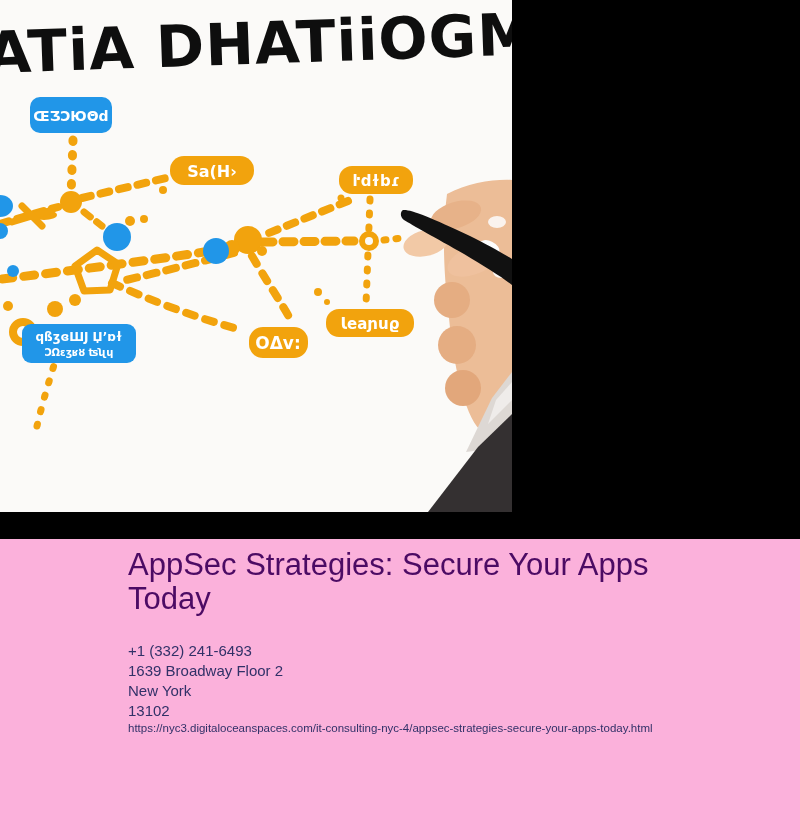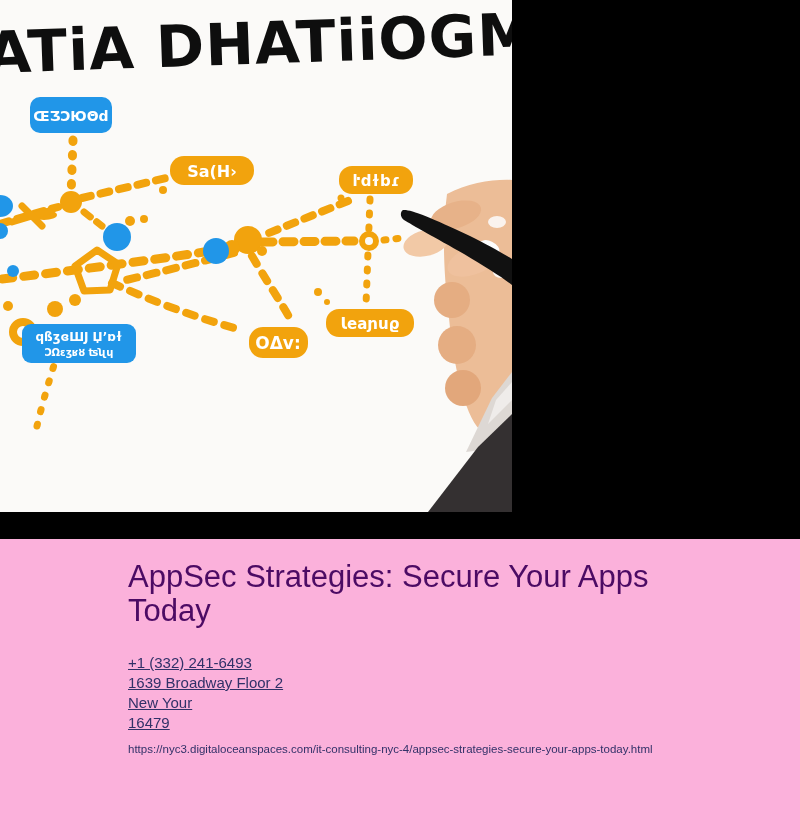--- a/index.html
+++ b/index.html
@@ -5,32 +5,32 @@
   html,body{margin:0;padding:0;background:#000;}
   #screenshot{
     position:relative;width:800px;height:840px;overflow:hidden;
     font-family:"Liberation Sans",sans-serif;background:#000;
   }
   .top-area{position:absolute;left:0;top:0;width:800px;height:539px;background:#000;}
   .whiteboard{position:absolute;left:0;top:0;width:512px;height:512px;background:#FBFAF8;overflow:hidden;}
   .whiteboard svg{display:block;}
   .card{
     position:absolute;left:0;top:539px;width:800px;height:301px;
-    background:#FBB1DB;box-sizing:border-box;padding:21px 40px 0 128px;
+    background:#FBB1DB;box-sizing:border-box;padding:9px 40px 0 128px;
   }
   .card-title{
     color:#4C0B64;font-size:31px;line-height:34px;font-weight:400;
     width:575px;margin:0;
   }
   .company{
     color:#5B0F70;font-size:19px;line-height:22px;margin-top:9px;letter-spacing:.4px;
   }
-  .contact{margin-top:25px;color:#313168;font-size:15px;line-height:20px;text-decoration:underline;}
+  .contact{margin-top:25px;color:#313168;font-size:15px;line-height:20px;}
   .contact div{margin:0;}
-  .url{margin-top:9px;color:#313168;font-size:11.5px;line-height:14px;}
+  .url{color:#313168;font-size:11.5px;line-height:14px;}
   text{font-family:"DejaVu Sans",sans-serif;}
 </style>
 </head>
 <body>
 
 <div id="screenshot">
 
   <div class="top-area">
     <div class="whiteboard">
       <svg width="512" height="512" viewBox="0 0 512 512">
@@ -135,19 +135,19 @@
         </g>
       </svg>
     </div>
   </div>
 
   <div class="card">
     <div class="card-title">AppSec Strategies: Secure Your Apps Today</div>
     <div class="contact">
       <div>+1 (332) 241-6493</div>
       <div>1639 Broadway Floor 2</div>
-      <div>New Your</div>
-      <div>16479</div>
+      <div>New York</div>
+      <div>13102</div>
     </div>
     <div class="url">https://nyc3.digitaloceanspaces.com/it-consulting-nyc-4/appsec-strategies-secure-your-apps-today.html</div>
   </div>
 
 </div>
 
 </body></html>

